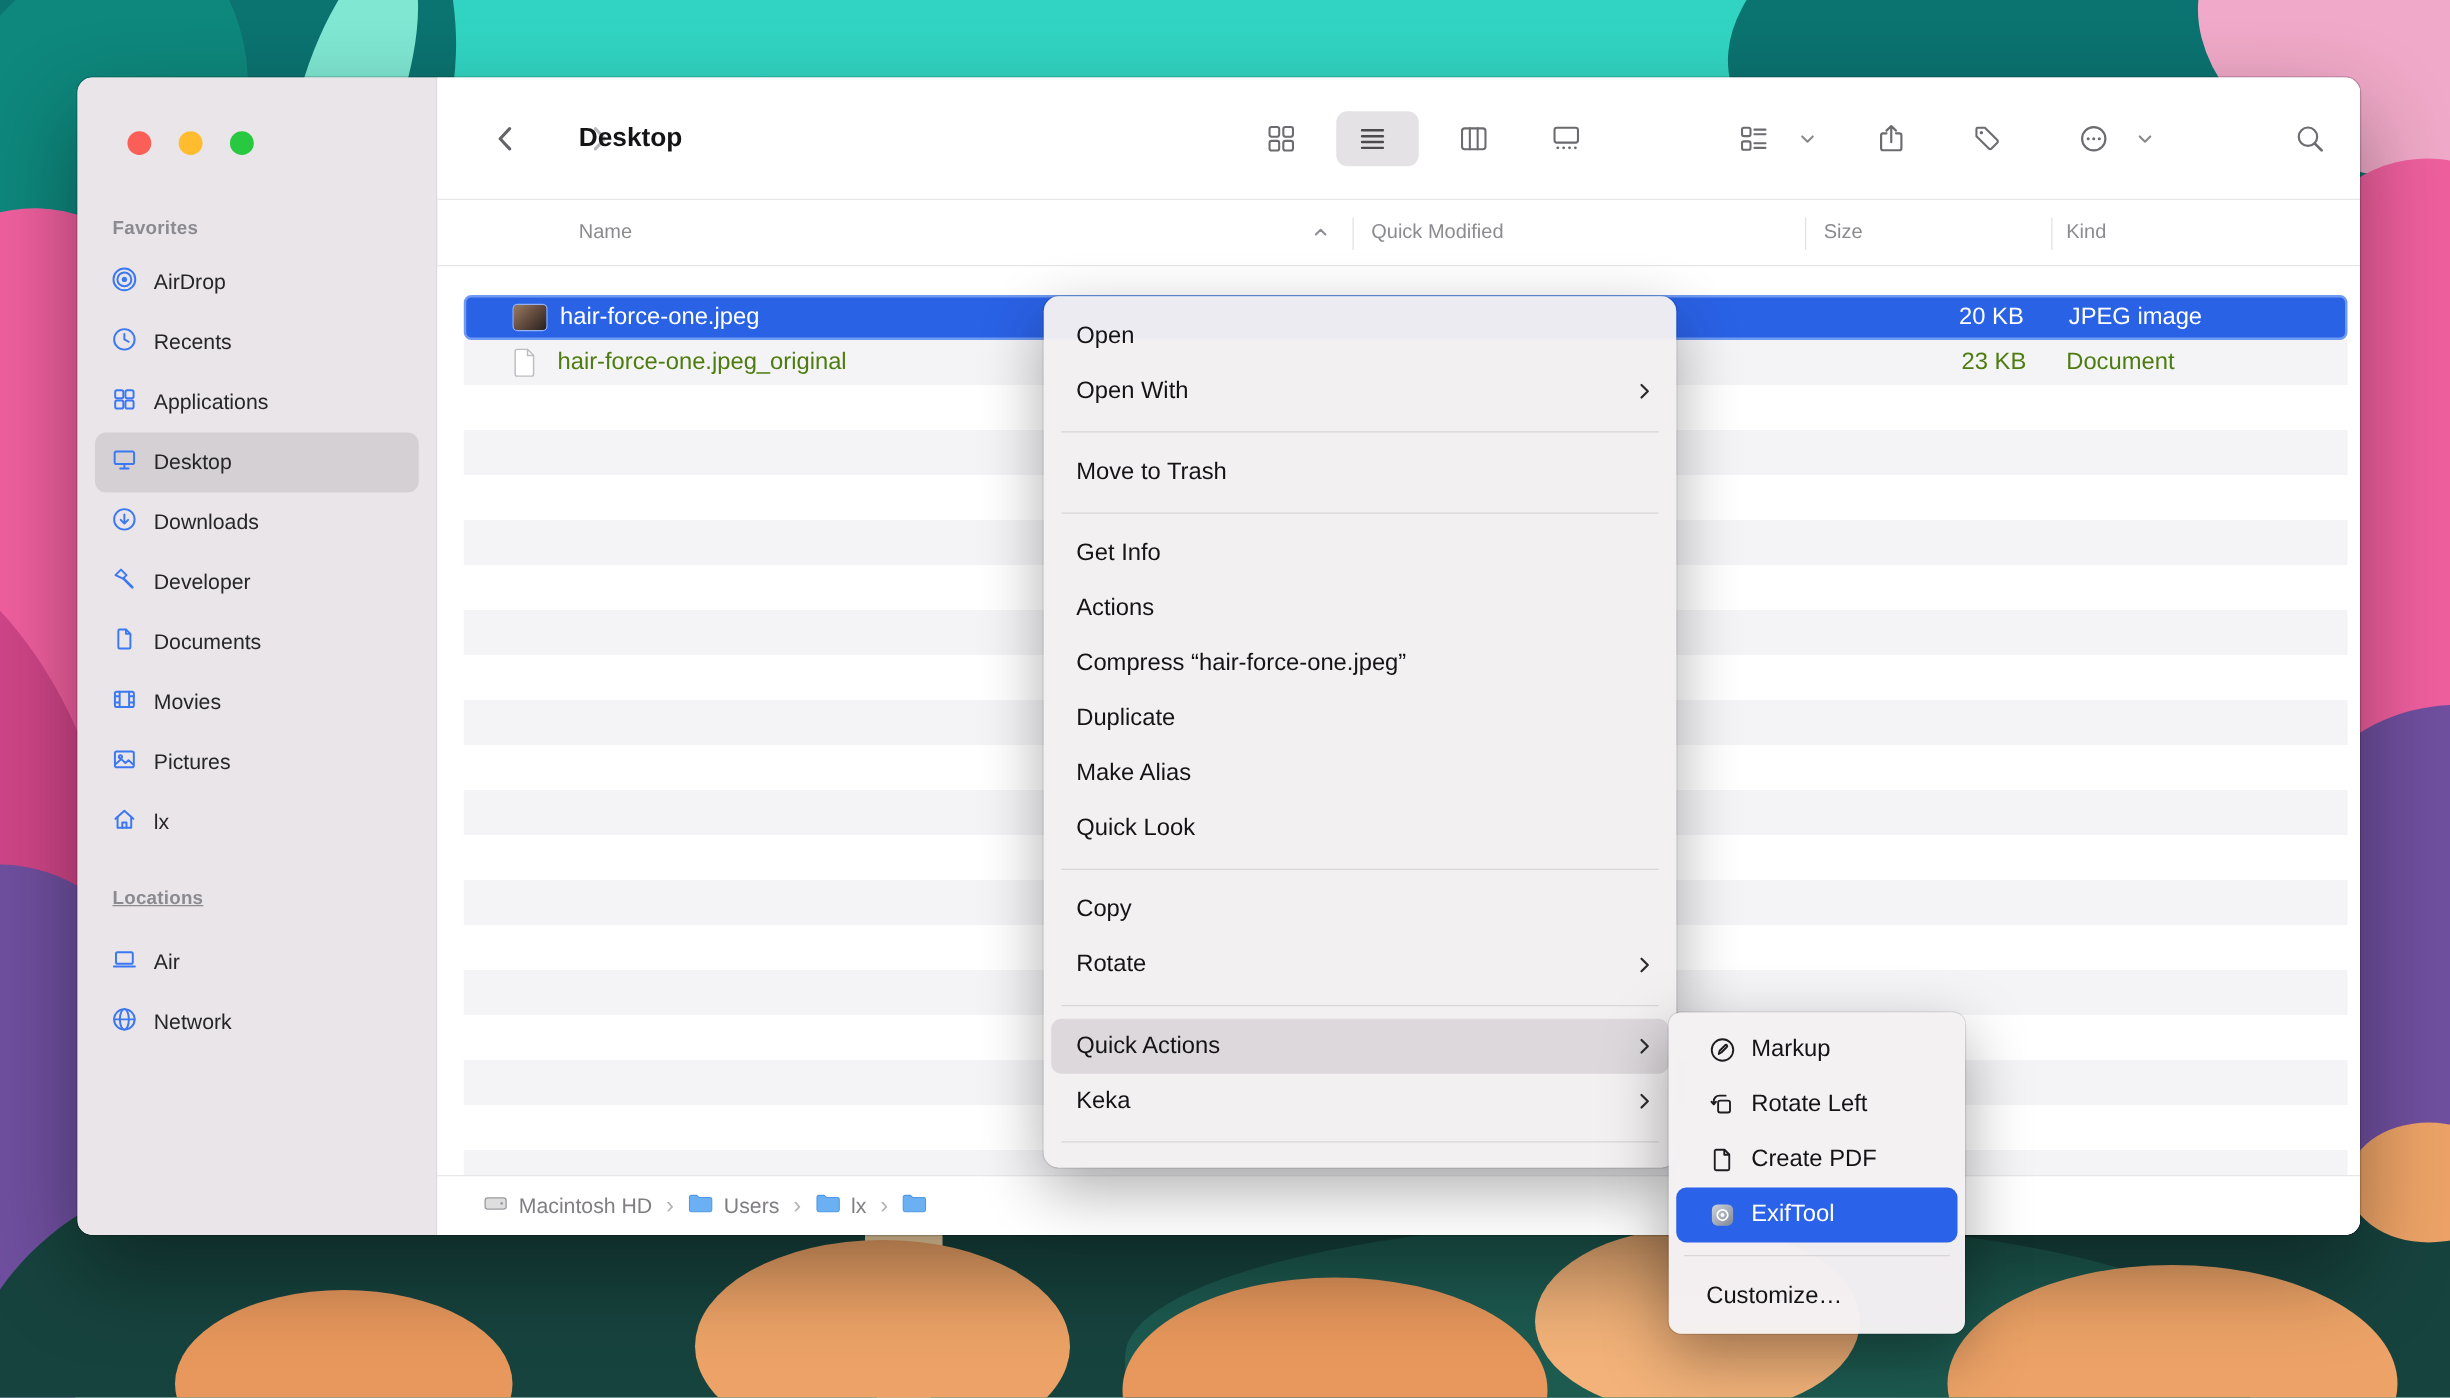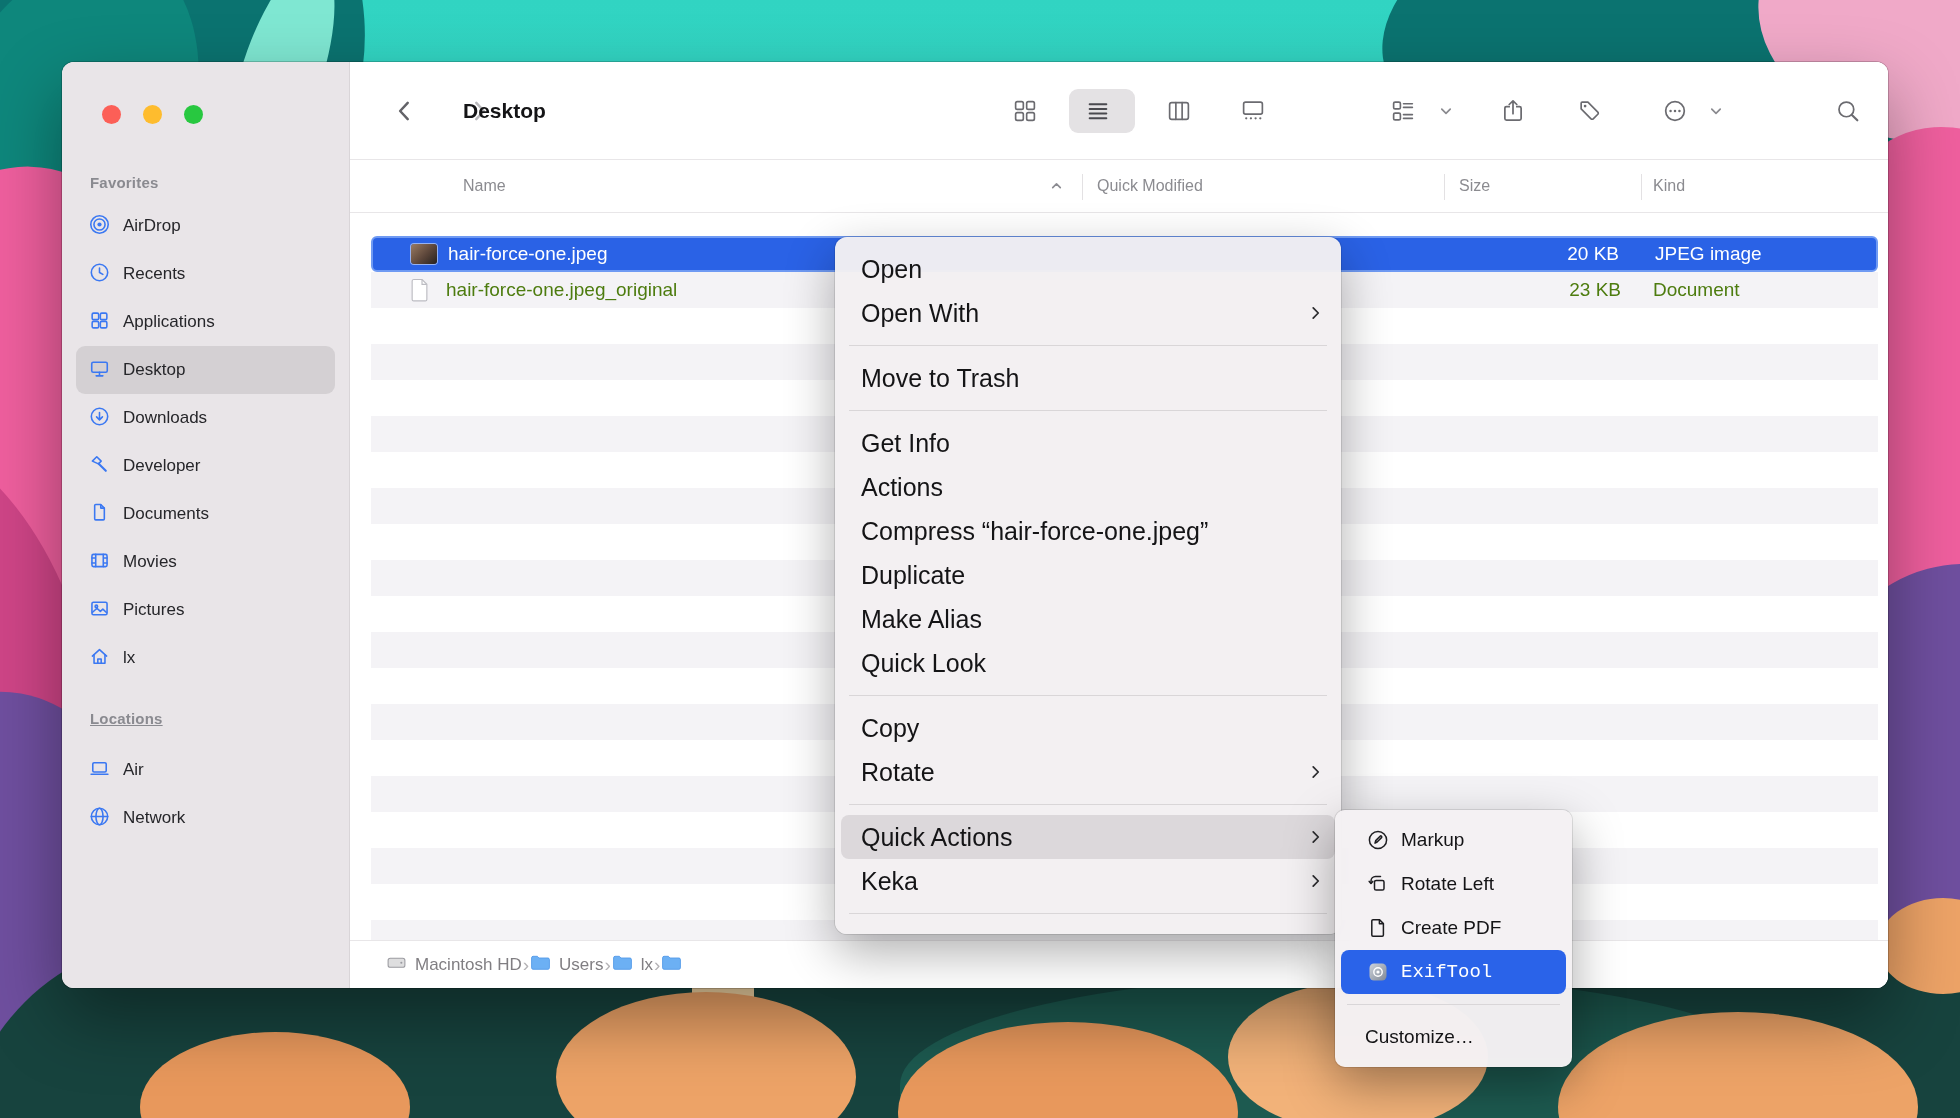--- a/index.html
+++ b/index.html
@@ -77,40 +77,40 @@
   .ficon { position:absolute; left:38px; top:50%; transform:translateY(-50%); display:flex; }
   .thumb { width:26px; height:20px; border-radius:3px; background:linear-gradient(135deg,#9a7b62 0%,#5c463a 55%,#26211f 100%); box-shadow:0 0 0 1px rgba(255,255,255,.5); }
   .fname { position:absolute; left:75px; top:50%; transform:translateY(-50%); font-size:19px; white-space:nowrap; }
   .fsize { position:absolute; right:257px; top:50%; transform:translateY(-50%); font-size:19px; }
   .fkind { position:absolute; left:1282px; top:50%; transform:translateY(-50%); font-size:19px; white-space:nowrap; }
   .r0 .fname,.r0 .fsize,.r0 .fkind { color:#ffffff; }
   .r1 .fname,.r1 .fsize,.r1 .fkind { color:#4d7c0f; }
 
   
   .pathbar { position:absolute; left:0; right:0; bottom:0; height:48px; background:#fff; border-top:1px solid #e8e6e8;
-             display:flex; align-items:center; padding-left:36px; gap:1px; font-size:17px; color:#807e82; }
+             display:flex; align-items:center; padding-left:36px; gap:11px; font-size:17px; color:#807e82; }
   .path-item { display:flex; align-items:center; gap:8px; white-space:nowrap; }
   .path-sep { color:#b5b3b6; font-size:19px; }
 
   
   .menu { position:absolute; left:835px; top:237px; width:506px; background:rgba(243,240,242,.97); border-radius:12px;
           box-shadow:0 18px 50px rgba(0,0,0,.32), 0 0 0 1px rgba(0,0,0,.10); padding:10px 0; z-index:50; }
-  .mi { height:44px; display:flex; align-items:center; padding:0 26px; font-size:25px; color:#141416; position:relative; }
+  .mi { height:44px; display:flex; align-items:center; padding:0 26px; font-size:19px; color:#141416; position:relative; }
   .mi .arrow { position:absolute; right:20px; top:50%; transform:translateY(-50%); display:flex; }
   .mi.hl { margin:0 6px; padding:0 20px; background:#dcd8db; border-radius:8px; }
   .mi.hl .arrow { right:14px; }
   .msep { height:1px; background:#d9d6d8; margin:10px 14px; }
   .arr-svg { stroke:#2b2b2e; fill:none; stroke-width:1.9; stroke-linecap:round; stroke-linejoin:round; }
 
   
   .submenu { position:absolute; left:1335px; top:810px; width:237px; background:rgba(244,241,243,.98); border-radius:10px;
              box-shadow:0 18px 50px rgba(0,0,0,.34), 0 0 0 1px rgba(0,0,0,.10); padding:8px 0; z-index:60; }
   .si { height:44px; display:flex; align-items:center; gap:10px; padding:0 14px 0 30px; font-size:19px; color:#141416; }
   .si .sicn { width:26px; display:flex; justify-content:center; flex:0 0 auto; }
-  .si.hl { margin:0 6px; padding:0 8px 0 24px; background:#2a63e9; border-radius:8px; color:#fff;font-family:Liberation Mono, monospace; }
+  .si.hl { margin:0 6px; padding:0 8px 0 24px; background:#2a63e9; border-radius:8px; color:#fff; }
   .ssep { height:1px; background:#d9d6d8; margin:10px 12px; }
   .smic { stroke:#1d1d20; fill:none; stroke-width:1.5; stroke-linecap:round; stroke-linejoin:round; }
 </style>
 </head>
 <body>
 
 <div id="stage">
 
   <div class="wp">
     <div class="shape s-tl1"></div>

